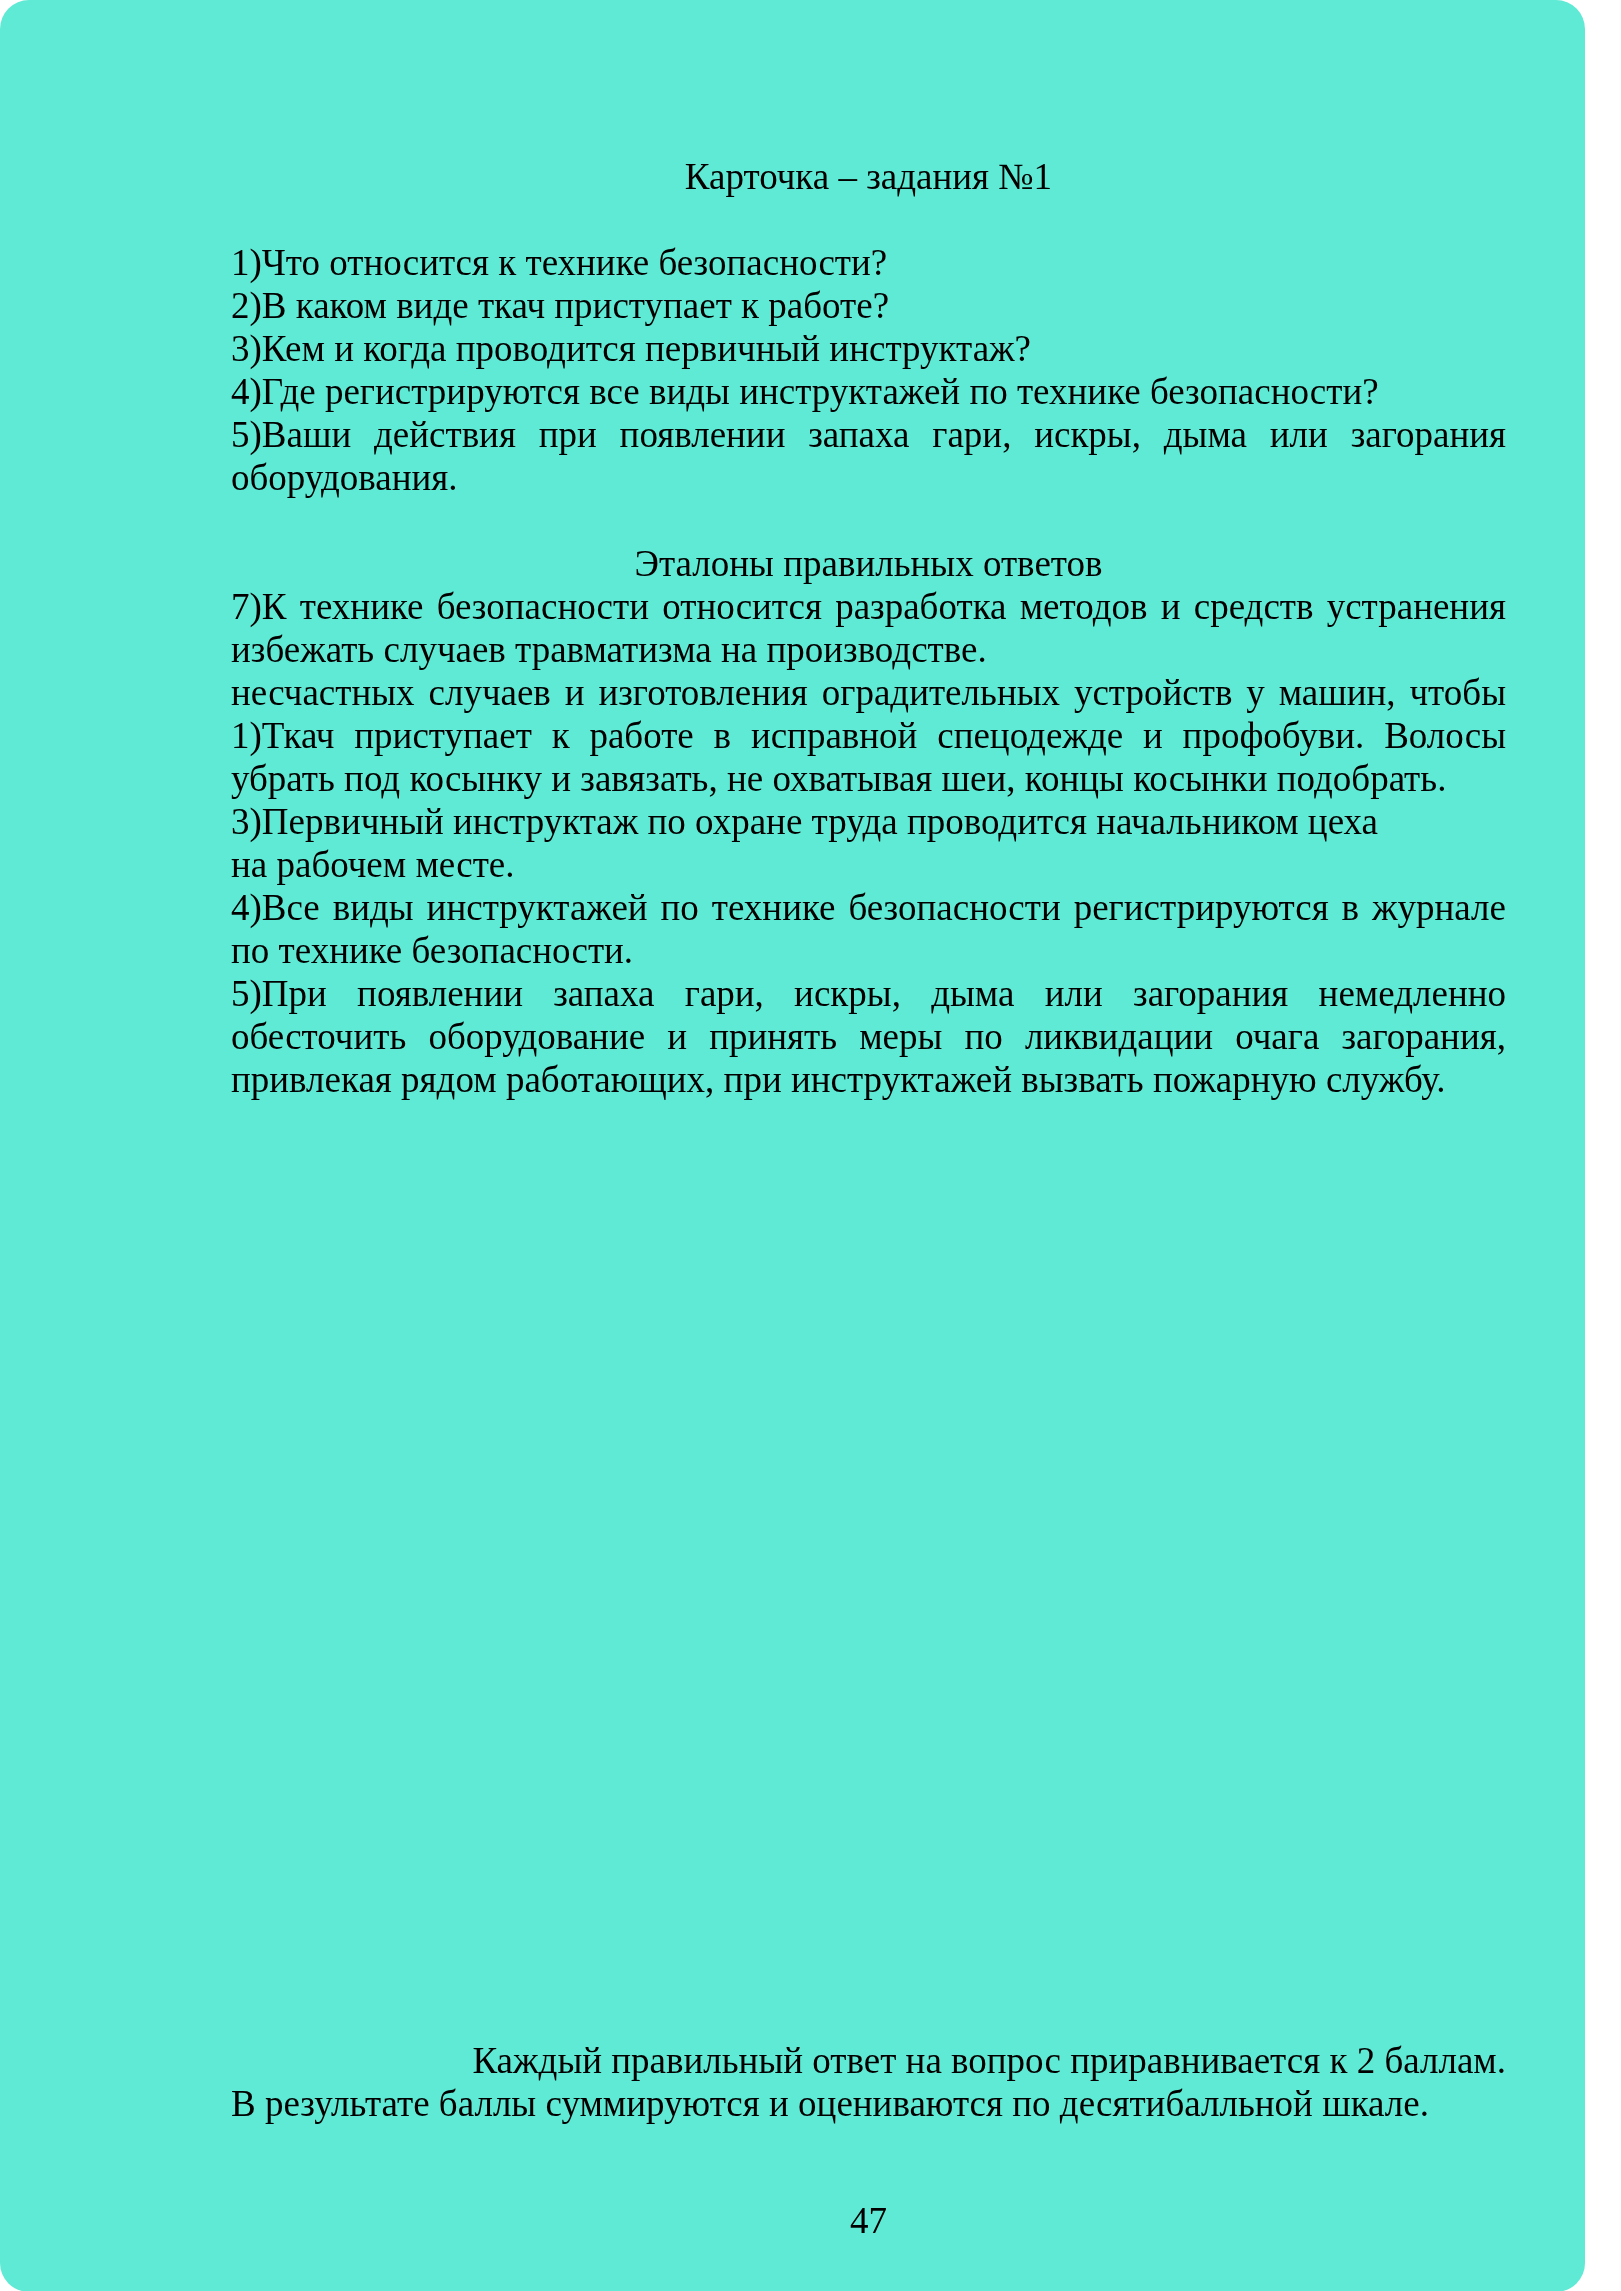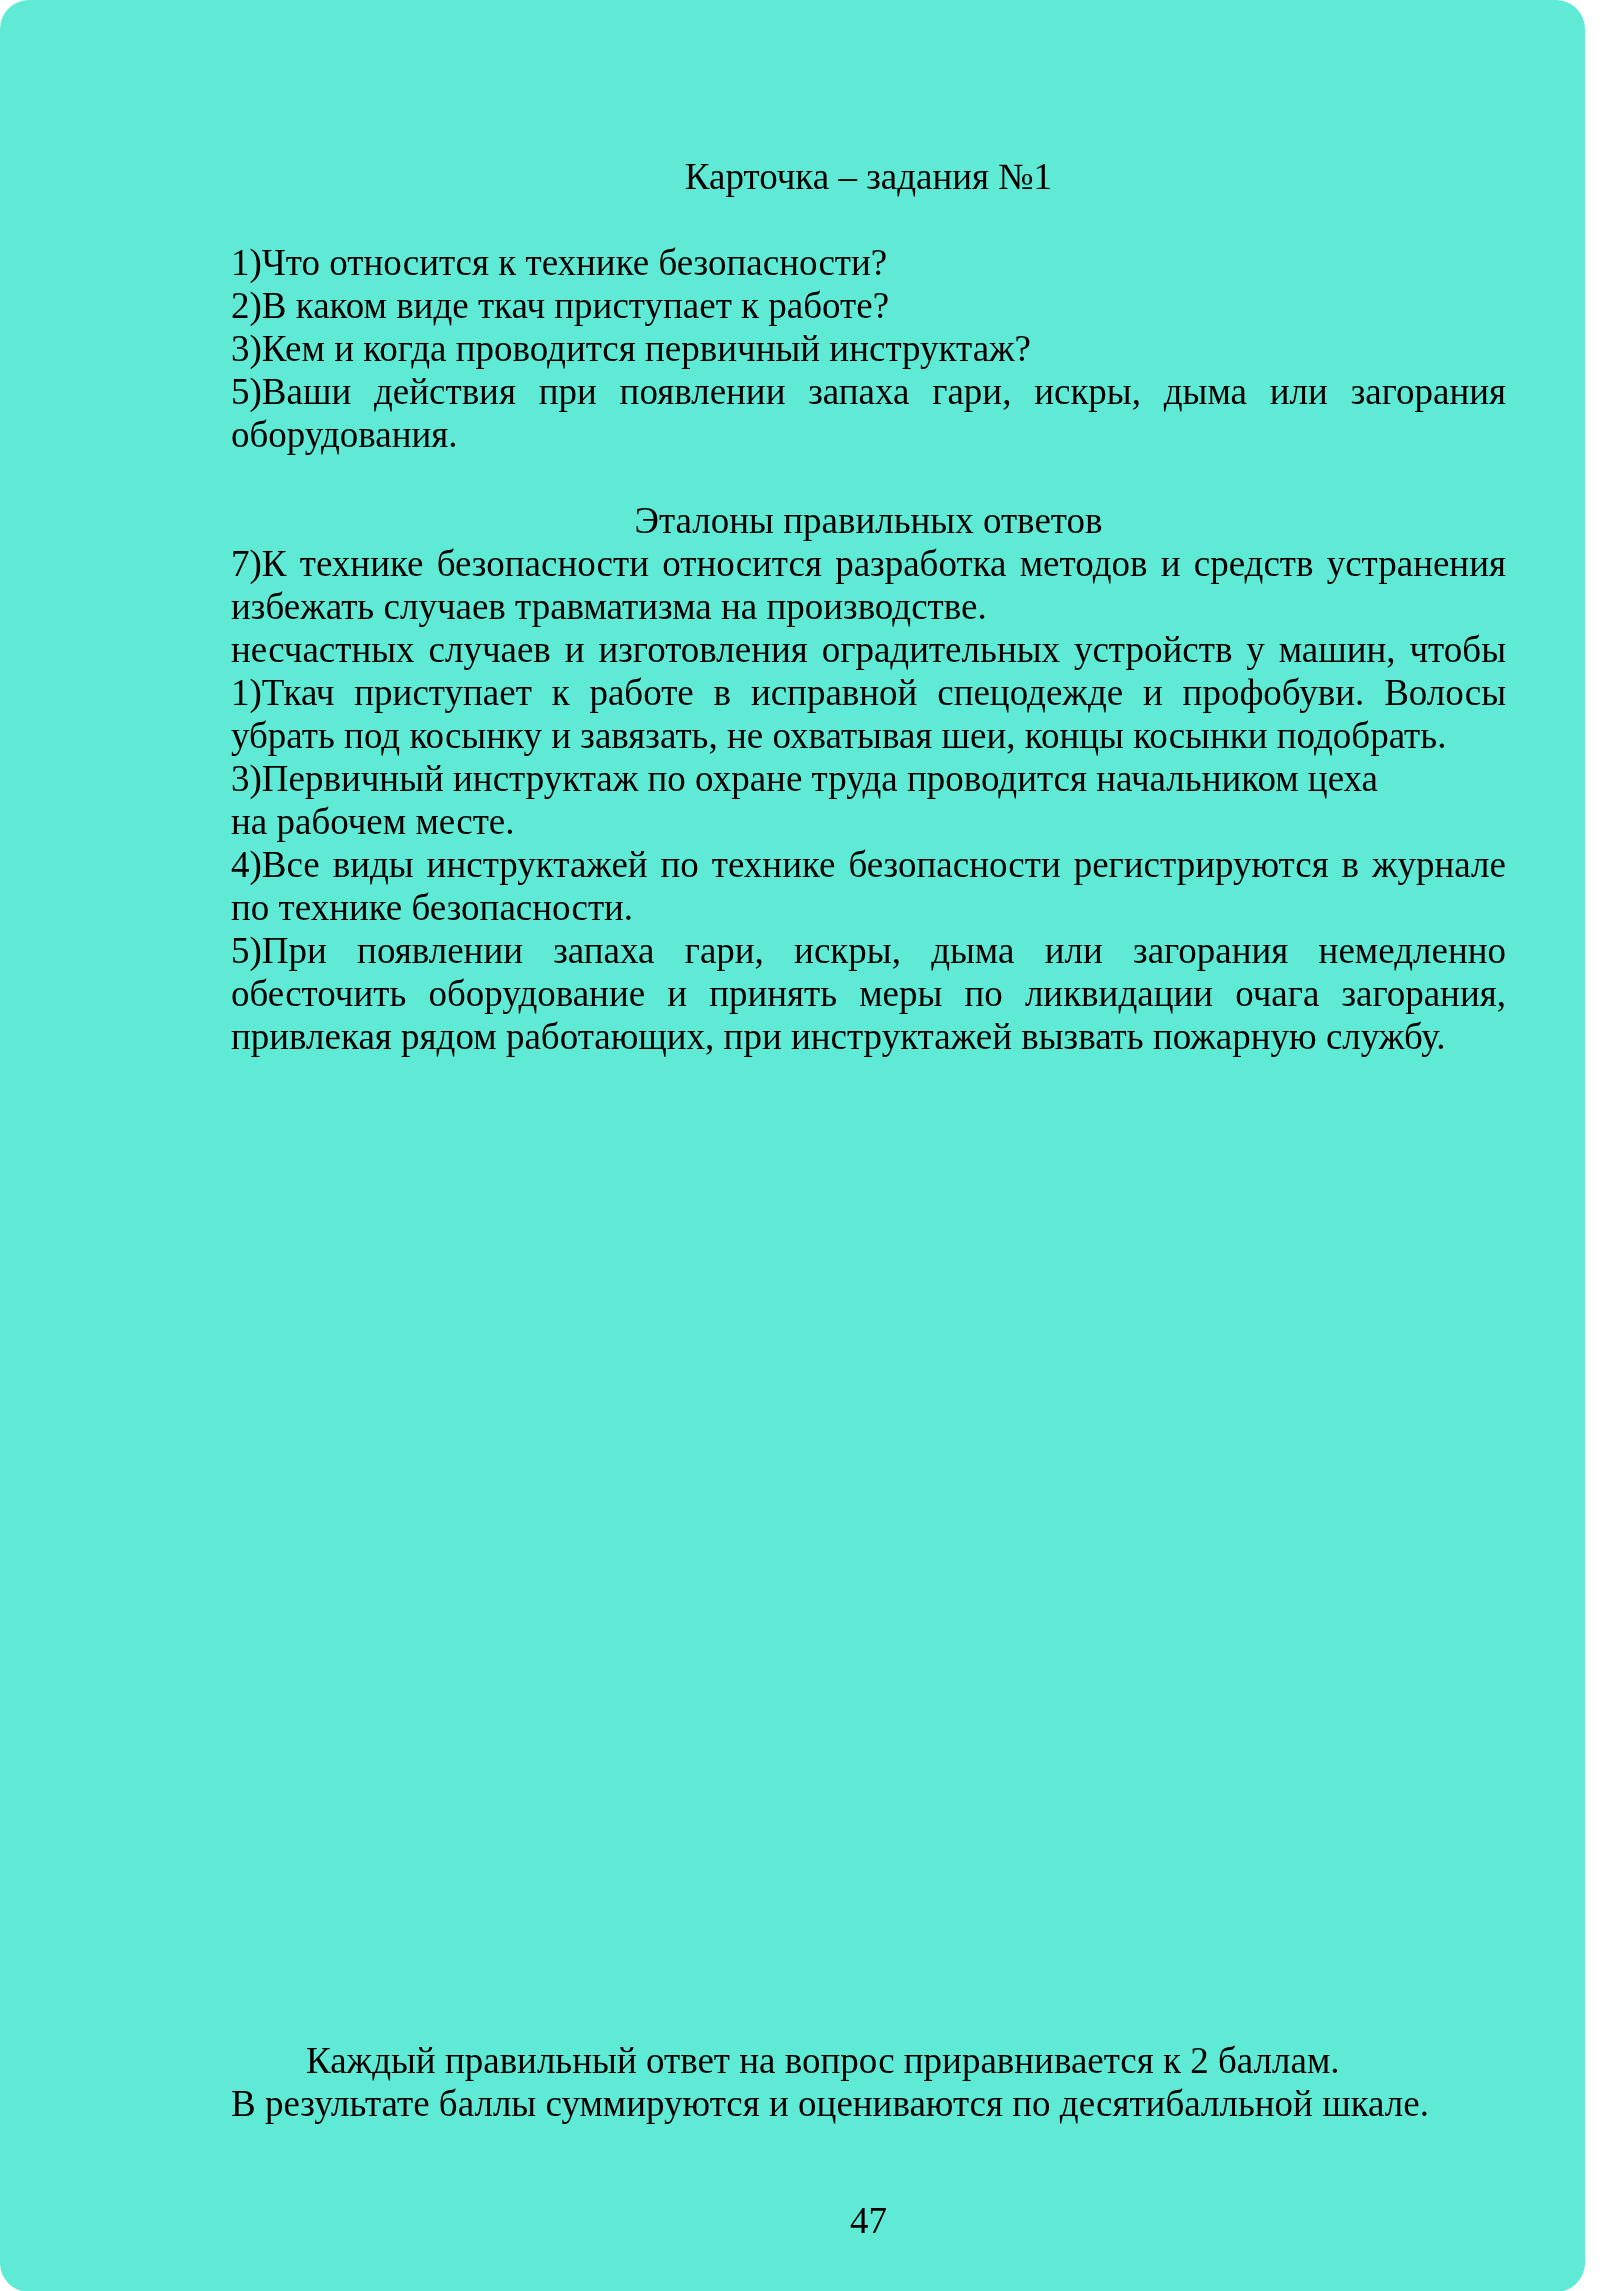--- a/index.html
+++ b/index.html
@@ -38,40 +38,42 @@
     }
     .line.stretch {
       text-align: justify;
       text-align-last: justify;
       white-space: normal;
       font-family: Liberation Serif, serif;
     }
     .line.blank {  }
     .line.indent {
       padding-left: 75px;
+      text-align: right;
     }
     .page-number {
       display: inline-block;
       font-size: 37px;
       line-height: 39px;
       margin-top: 47px;
     }
   </style>
 </head>
 <body>
 
 <div class="page">
 
   <div class="text-column" id="body-block">
     <div class="line center">Карточка – задания №1</div>
     <div class="line blank"></div>
 
     <div class="line">1)Что относится к технике безопасности?</div>
     <div class="line">2)В каком виде ткач приступает к работе?</div>
     <div class="line">3)Кем и когда проводится первичный инструктаж?</div>
+    <div class="line">4)Где регистрируются все виды инструктажей по технике безопасности?</div>
     <div class="line stretch">5)Ваши действия при появлении  запаха гари, искры, дыма или загорания</div>
     <div class="line">оборудования.</div>
 
     <div class="line blank"></div>
     <div class="line center">Эталоны правильных ответов</div>
 
     <div class="line stretch">7)К технике безопасности относится разработка методов и средств устранения</div>
     <div class="line">избежать случаев травматизма на производстве.</div>
     <div class="line stretch">несчастных случаев и изготовления оградительных  устройств у машин, чтобы</div>
     <div class="line stretch">1)Ткач приступает к работе в исправной спецодежде и профобуви. Волосы</div>

